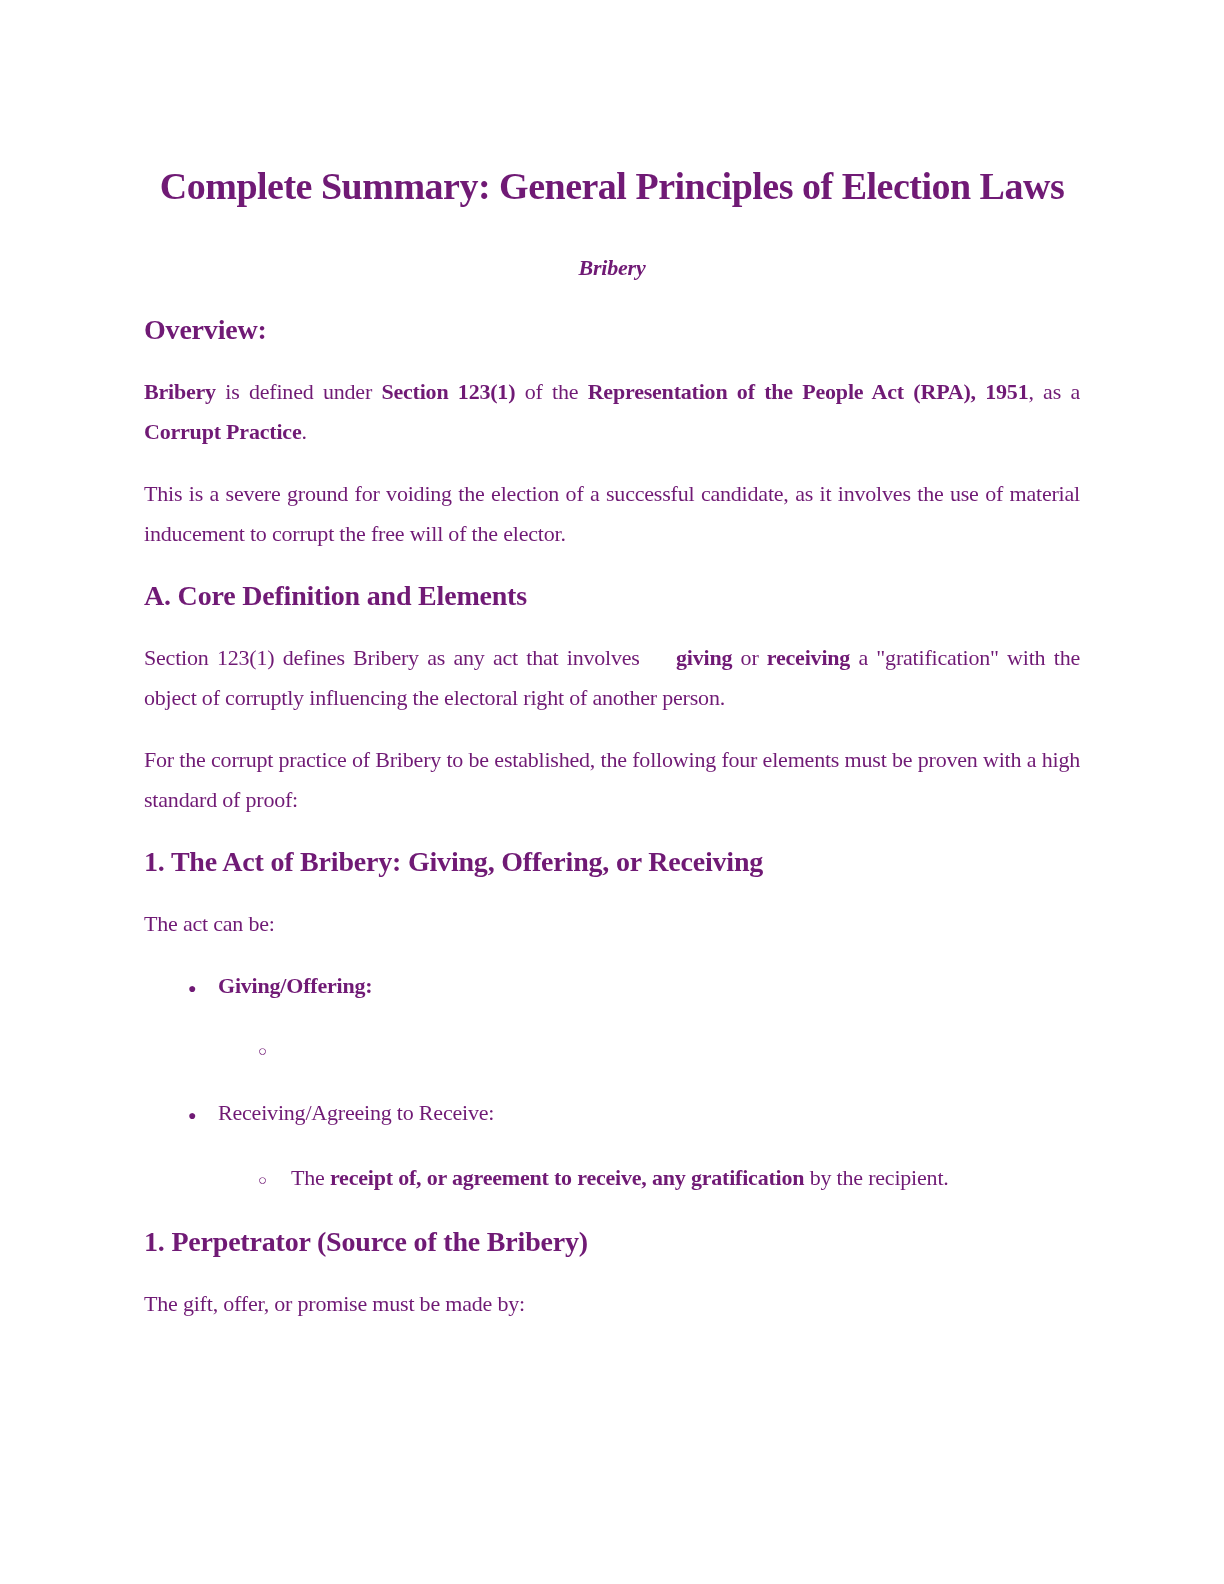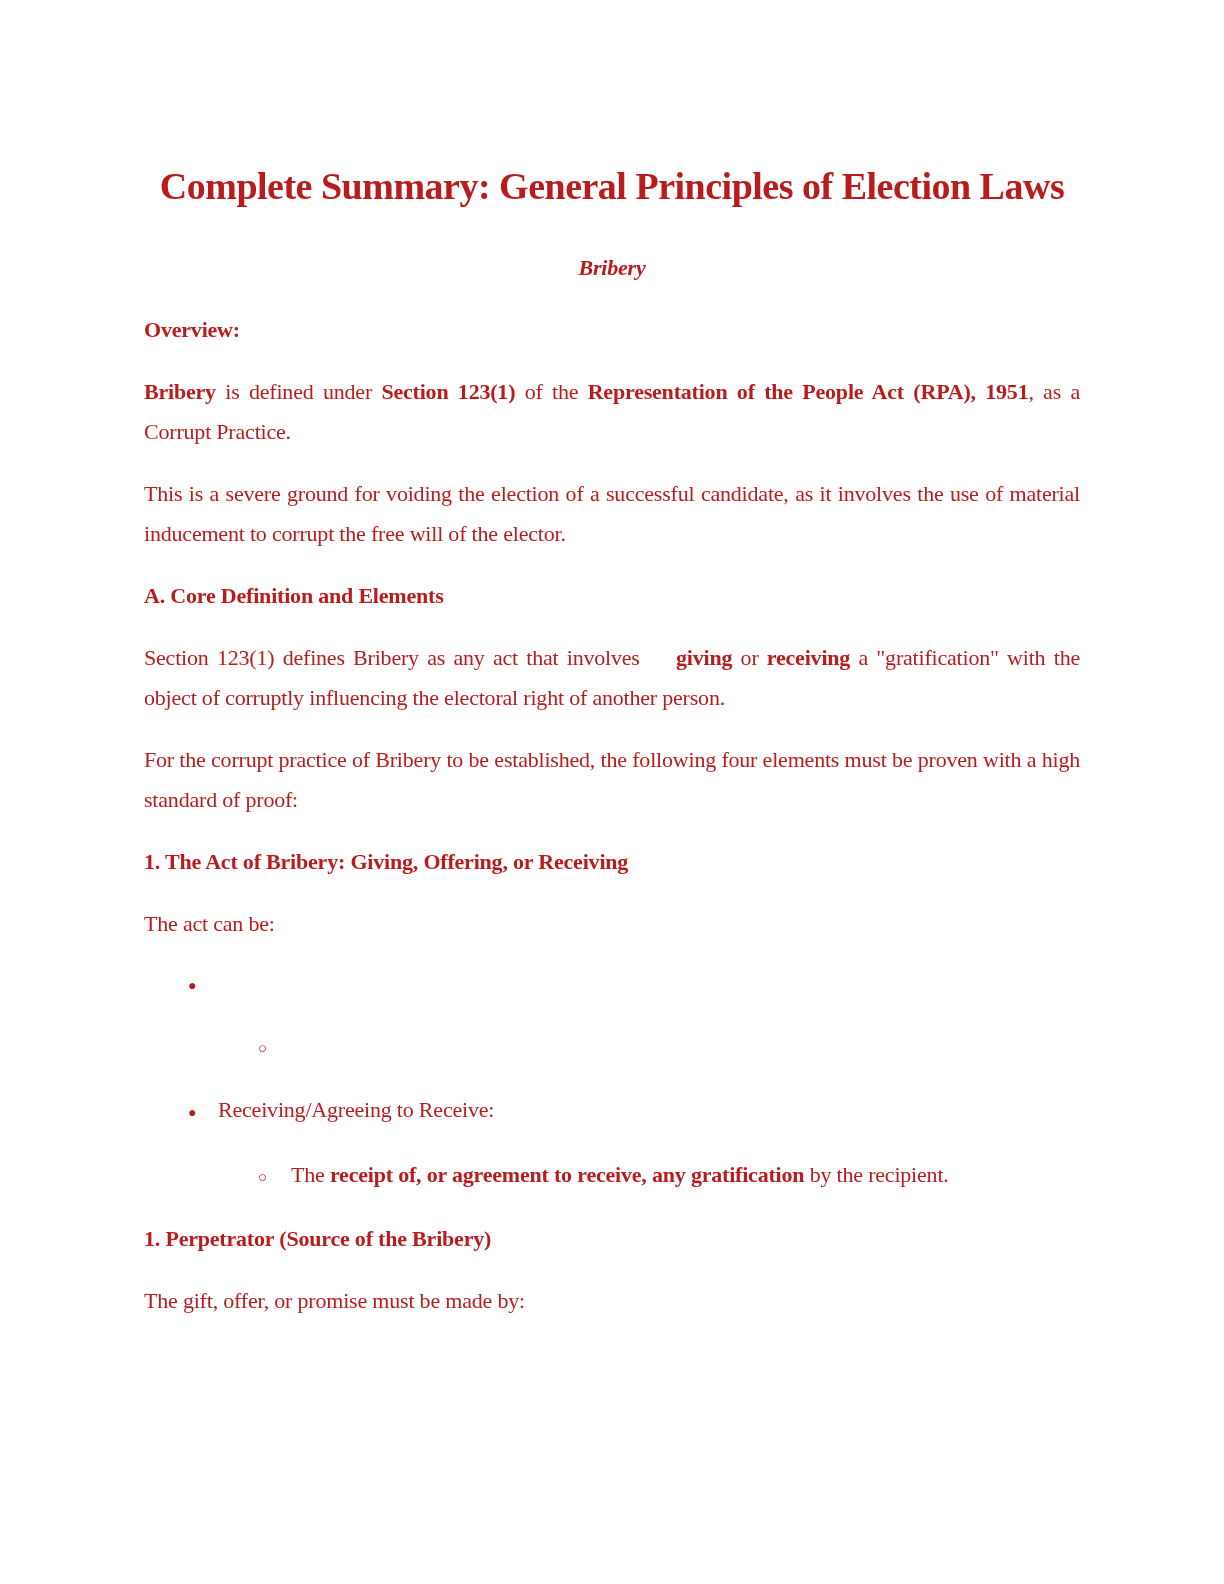--- a/index.html
+++ b/index.html
@@ -3,21 +3,21 @@
 <meta charset="utf-8">
 <style>
   html, body { margin: 0; padding: 0; background: #ffffff; }
   .page {
     position: relative;
     width: 1224px;
     height: 1584px;
     box-sizing: border-box;
     padding: 150px 144px 0 144px;
     background: #ffffff;
-    color: #b91c1c;
+    color: #701a75;
     font-family: "Liberation Serif", "DejaVu Serif", serif;
     font-size: 22px;
     letter-spacing: -0.2px;
     overflow: hidden;
   }
   .doc-title {
     margin: 0 0 26px 0;
     font-size: 38px;
     font-weight: 700;
     line-height: 72px;
@@ -26,21 +26,21 @@
   }
   .doc-subtitle {
     margin: 0 0 22px 0;
     font-weight: 700;
     font-style: italic;
     line-height: 40px;
     text-align: center;
   }
   .heading {
     margin: 0 0 22px 0;
-    font-size: 22px;
+    font-size: 28px;
     font-weight: 700;
     line-height: 40px;
   }
   .para {
     margin: 0 0 22px 0;
     line-height: 40px;
     text-align: justify;
   }
   .li {
     display: flex;
@@ -59,36 +59,37 @@
 <body>
 
 <div class="page">
 
   <h1 class="doc-title">Complete Summary: General Principles of Election Laws</h1>
 
   <p class="doc-subtitle">Bribery</p>
 
   <h3 class="heading">Overview:</h3>
 
-  <p class="para"><span style="font-weight: 700;">Bribery</span><span> is defined under </span><span style="font-weight: 700;">Section 123(1)</span><span> of the </span><span style="font-weight: 700;">Representation of the People Act (RPA), 1951</span><span>, as a </span><span style="font-weight: 400;">Corrupt Practice</span><span>.</span></p>
+  <p class="para"><span style="font-weight: 700;">Bribery</span><span> is defined under </span><span style="font-weight: 700;">Section 123(1)</span><span> of the </span><span style="font-weight: 700;">Representation of the People Act (RPA), 1951</span><span>, as a </span><span style="font-weight: 700;">Corrupt Practice</span><span>.</span></p>
 
   <p class="para"><span>This is a severe ground for voiding the election of a successful candidate, as it involves the use of material inducement to corrupt the free will of the elector.</span></p>
 
   <h3 class="heading">A. Core Definition and Elements</h3>
 
   <p class="para"><span>Section 123(1) defines Bribery as any act that involves </span><span style="font-weight: 700; margin-left: 28px;">giving</span><span> or </span><span style="font-weight: 700;">receiving</span><span> a "gratification" with the object of corruptly influencing the electoral right of another person.</span></p>
 
   <p class="para"><span>For the corrupt practice of Bribery to be established, the following four elements must be proven with a high standard of proof:</span></p>
 
   <h3 class="heading">1. The Act of Bribery: Giving, Offering, or Receiving</h3>
 
   <p class="para"><span>The act can be:</span></p>
 
   <div class="li li1">
     <span class="marker">●</span>
+    <span class="li-text"><span style="font-weight: 700;">Giving/Offering:</span></span>
   </div>
 
   <div class="li li2">
     <span class="marker">○</span>
   </div>
 
   <div class="li li1">
     <span class="marker">●</span>
     <span class="li-text"><span style="font-weight: 400;">Receiving/Agreeing to Receive:</span></span>
   </div>

